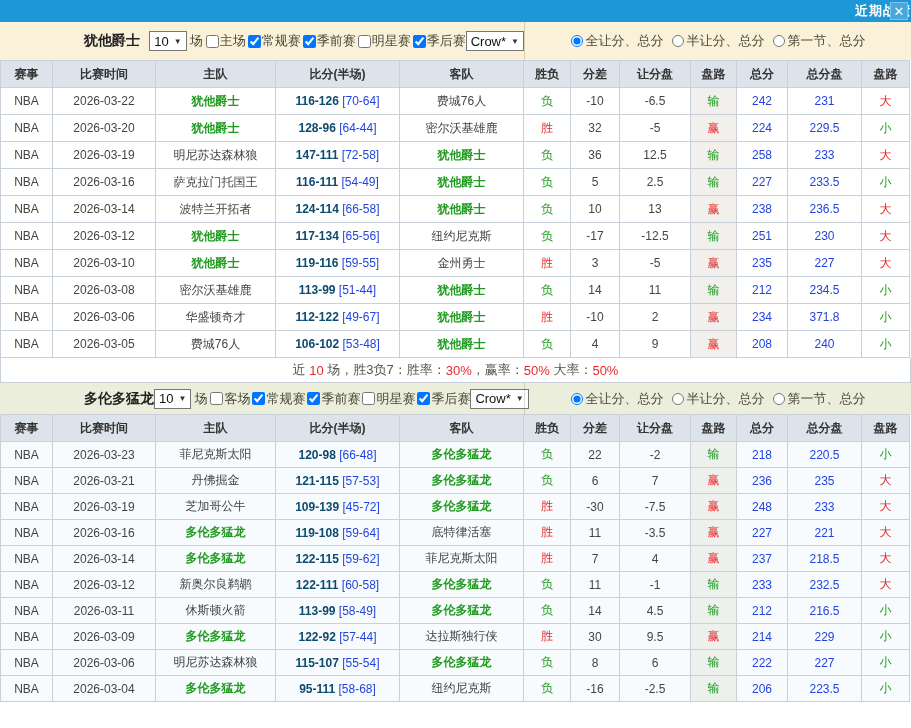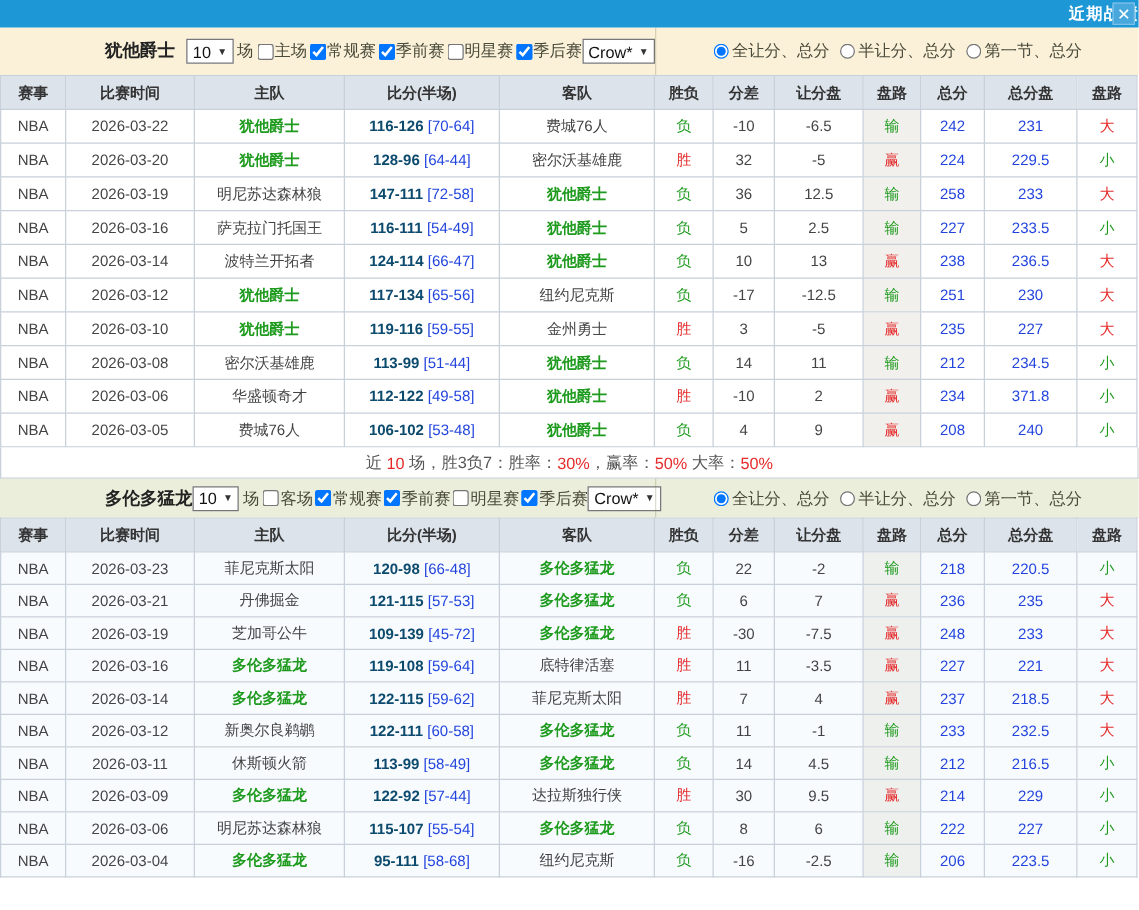--- a/index.html
+++ b/index.html
@@ -216,21 +216,21 @@
             <td>2.5</td>
             <td class="hres green">输</td>
             <td class="blue">227</td>
             <td class="blue">233.5</td>
             <td class="green">小</td>
           </tr>
           <tr>
             <td>NBA</td>
             <td>2026-03-14</td>
             <td>波特兰开拓者</td>
-            <td><span class="score">124-114</span> <span class="half">[66-47]</span></td>
+            <td><span class="score">124-114</span> <span class="half">[66-58]</span></td>
             <td class="team-green">犹他爵士</td>
             <td class="green">负</td>
             <td>10</td>
             <td>13</td>
             <td class="hres red">赢</td>
             <td class="blue">238</td>
             <td class="blue">236.5</td>
             <td class="red">大</td>
           </tr>
           <tr>
@@ -272,21 +272,21 @@
             <td>11</td>
             <td class="hres green">输</td>
             <td class="blue">212</td>
             <td class="blue">234.5</td>
             <td class="green">小</td>
           </tr>
           <tr>
             <td>NBA</td>
             <td>2026-03-06</td>
             <td>华盛顿奇才</td>
-            <td><span class="score">112-122</span> <span class="half">[49-58]</span></td>
+            <td><span class="score">112-122</span> <span class="half">[49-67]</span></td>
             <td class="team-green">犹他爵士</td>
             <td class="red">胜</td>
             <td>-10</td>
             <td>2</td>
             <td class="hres red">赢</td>
             <td class="blue">234</td>
             <td class="blue">371.8</td>
             <td class="green">小</td>
           </tr>
           <tr>

